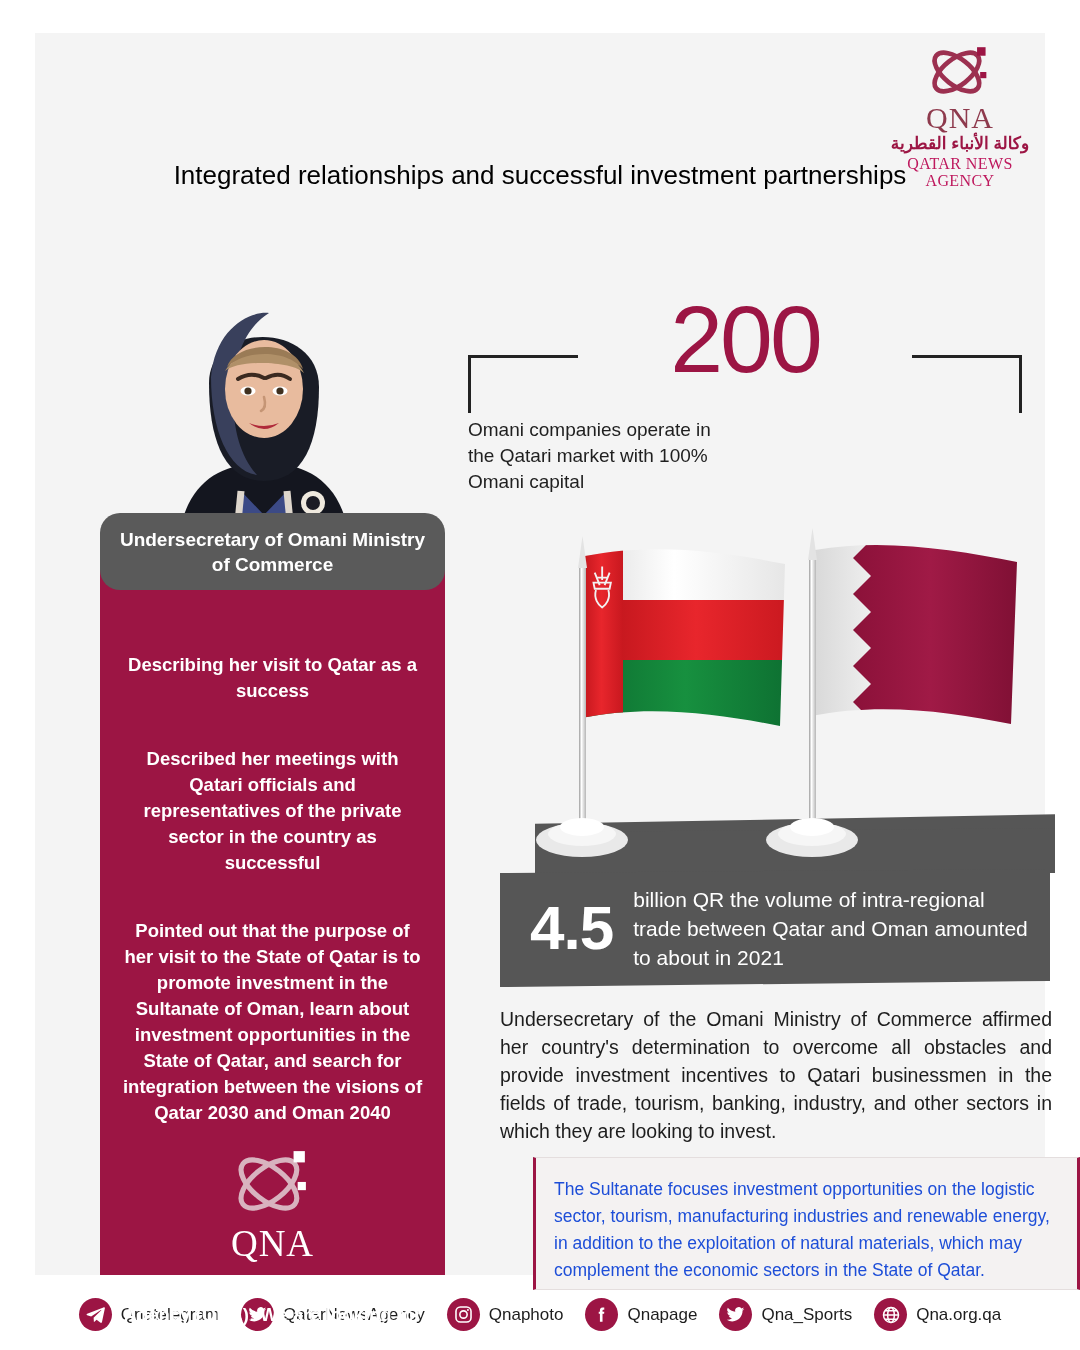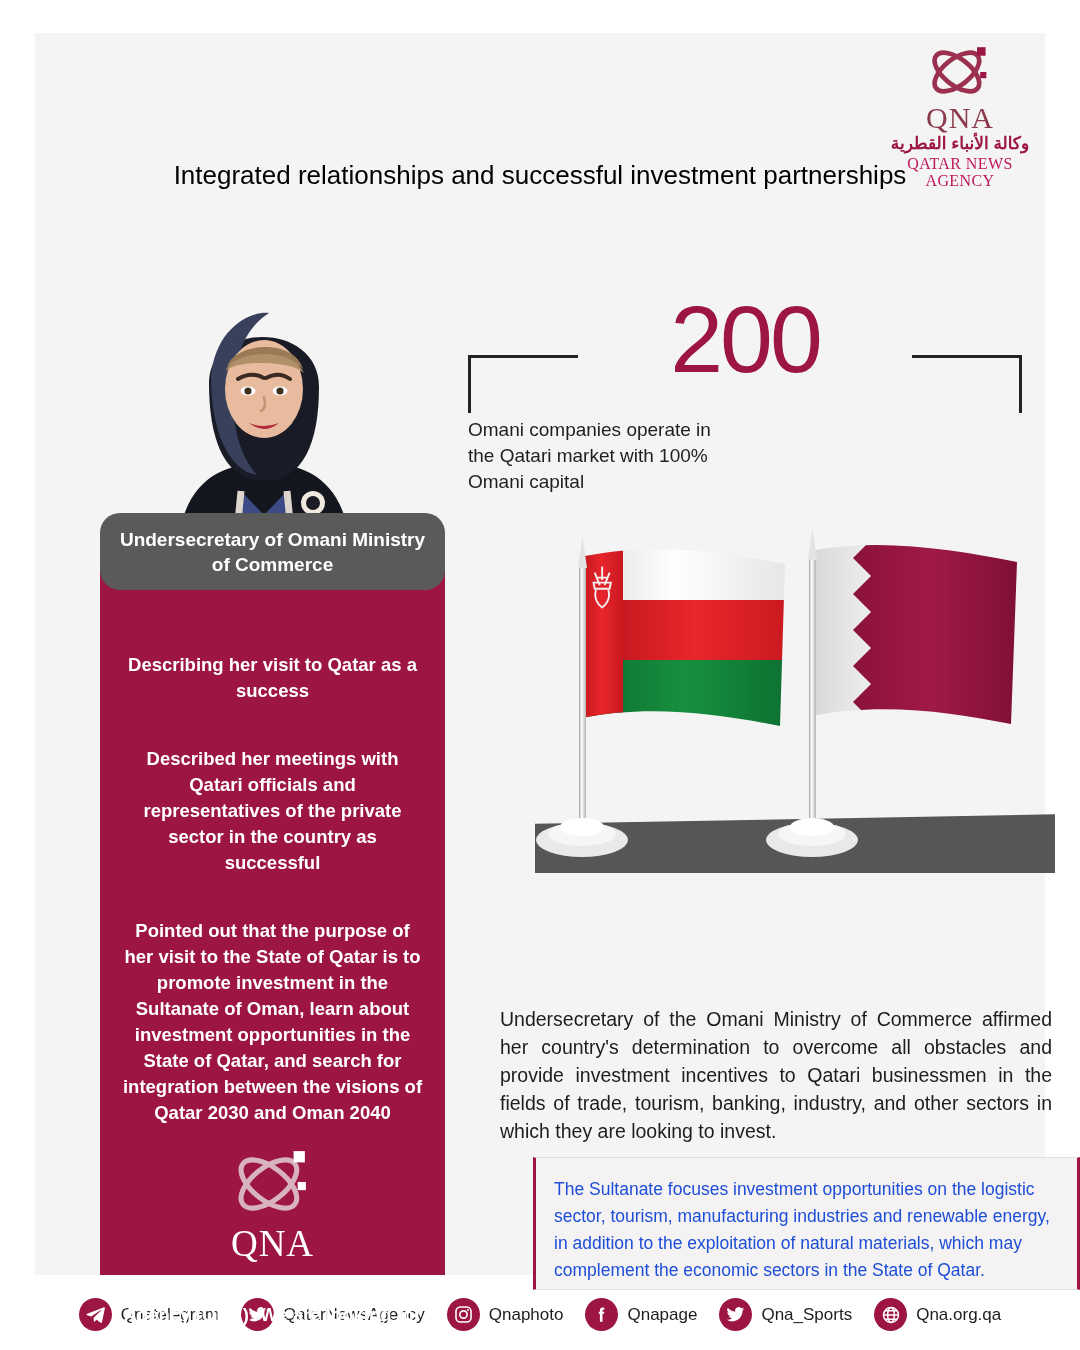--- a/index.html
+++ b/index.html
@@ -325,20 +325,24 @@
         </g>
         <rect x="274" y="32" width="7" height="266" fill="url(#poleG)"></rect>
         <polygon points="277.5,0 282,32 273,32" fill="#e3e3e3"></polygon>
         <ellipse cx="277" cy="312" rx="46" ry="17" fill="#e9e9e9"></ellipse>
         <ellipse cx="277" cy="306" rx="34" ry="12" fill="#f6f6f6"></ellipse>
         <ellipse cx="277" cy="299" rx="22" ry="9" fill="#ffffff"></ellipse>
       </g>
     </svg>
   </div>
 
+  <div id="stat45">
+    <div id="stat45-num">4.5</div>
+    <div id="stat45-text">billion QR the volume of intra-regional trade between Qatar and Oman amounted to about in 2021</div>
+  </div>
 
   <div id="body-para">Undersecretary of the Omani Ministry of Commerce affirmed her country's determination to overcome all obstacles and provide investment incentives to Qatari businessmen in the fields of trade, tourism, banking, industry, and other sectors in which they are looking to invest.</div>
 
   <div id="callout">The Sultanate focuses investment opportunities on the logistic sector, tourism, manufacturing industries and renewable energy, in addition to the exploitation of natural materials, which may complement the economic sectors in the State of Qatar.</div>
 
 </div>
 
 <div id="footer">
 
   <div class="social">

